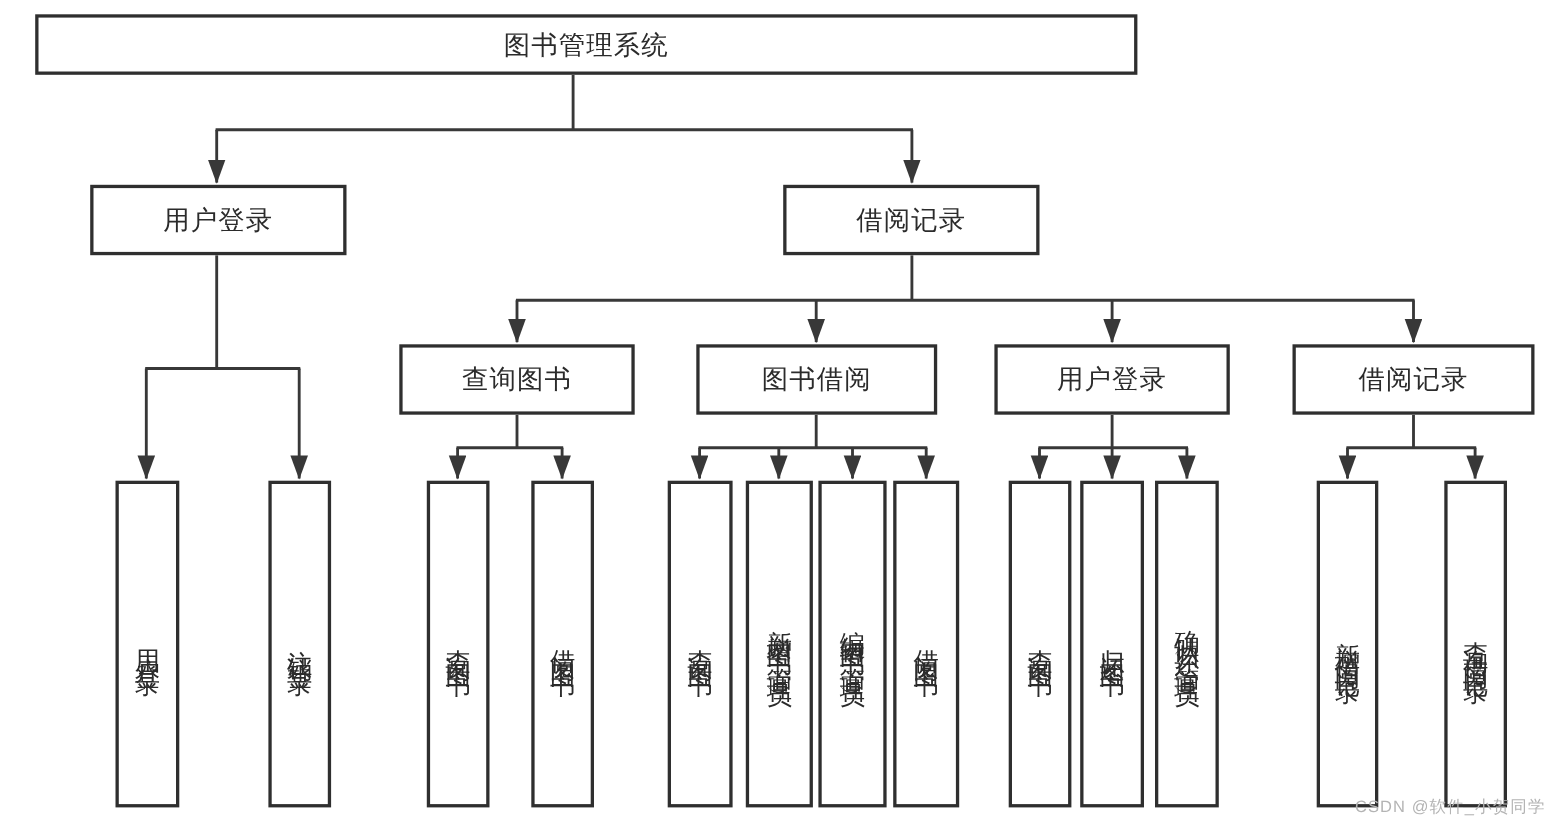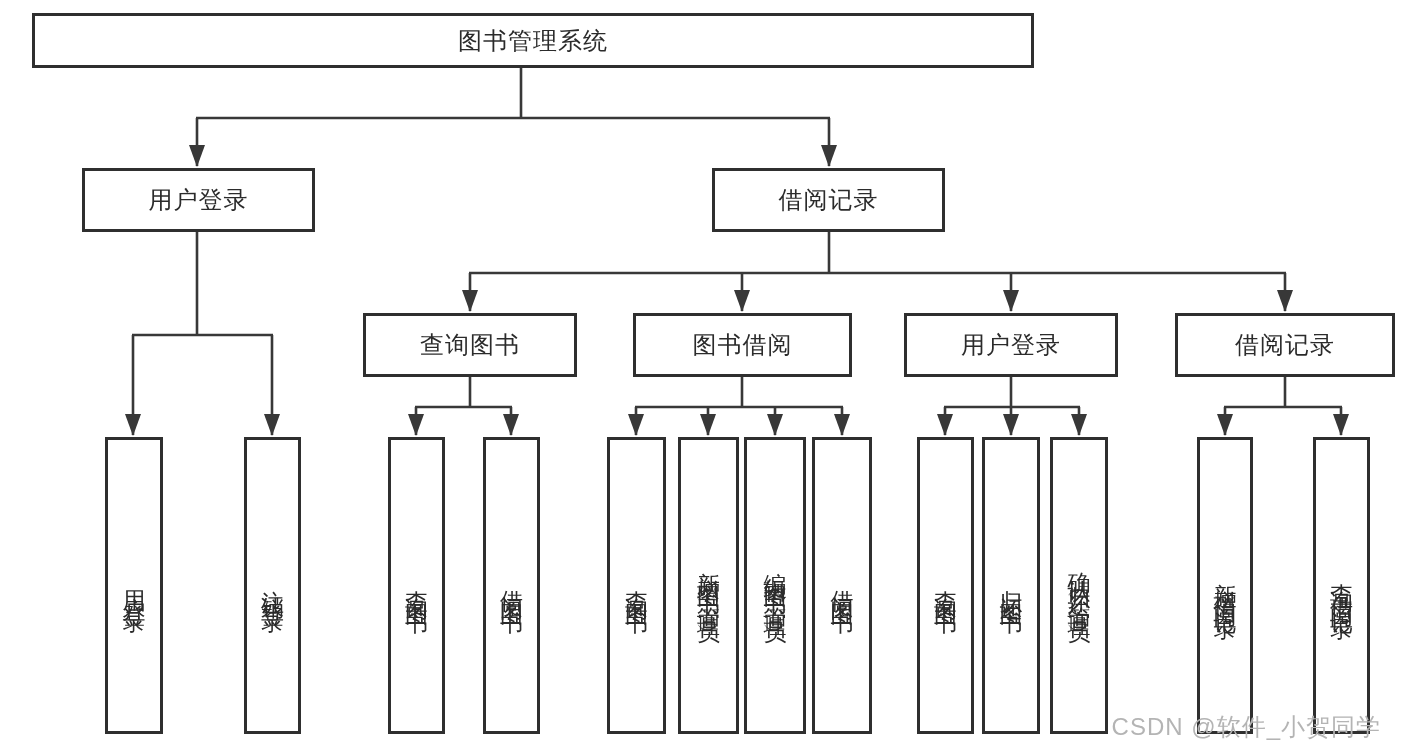--- a/index.html
+++ b/index.html
@@ -34,22 +34,22 @@
     display:block;
     writing-mode:vertical-rl;
     text-orientation:mixed;
     font-size:23px;
     letter-spacing:7px;
     line-height:1;
     white-space:nowrap;
   }
   .watermark{
     position:absolute;
-    right:24px;bottom:4px;
-    font-size:24px;
+    right:0;bottom:4px;
+    font-size:15px;
     color:var(--watermark);
     letter-spacing:1px;
     white-space:nowrap;
   }
 </style>
 </head>
 <body>
 
 <div class="canvas">
 

